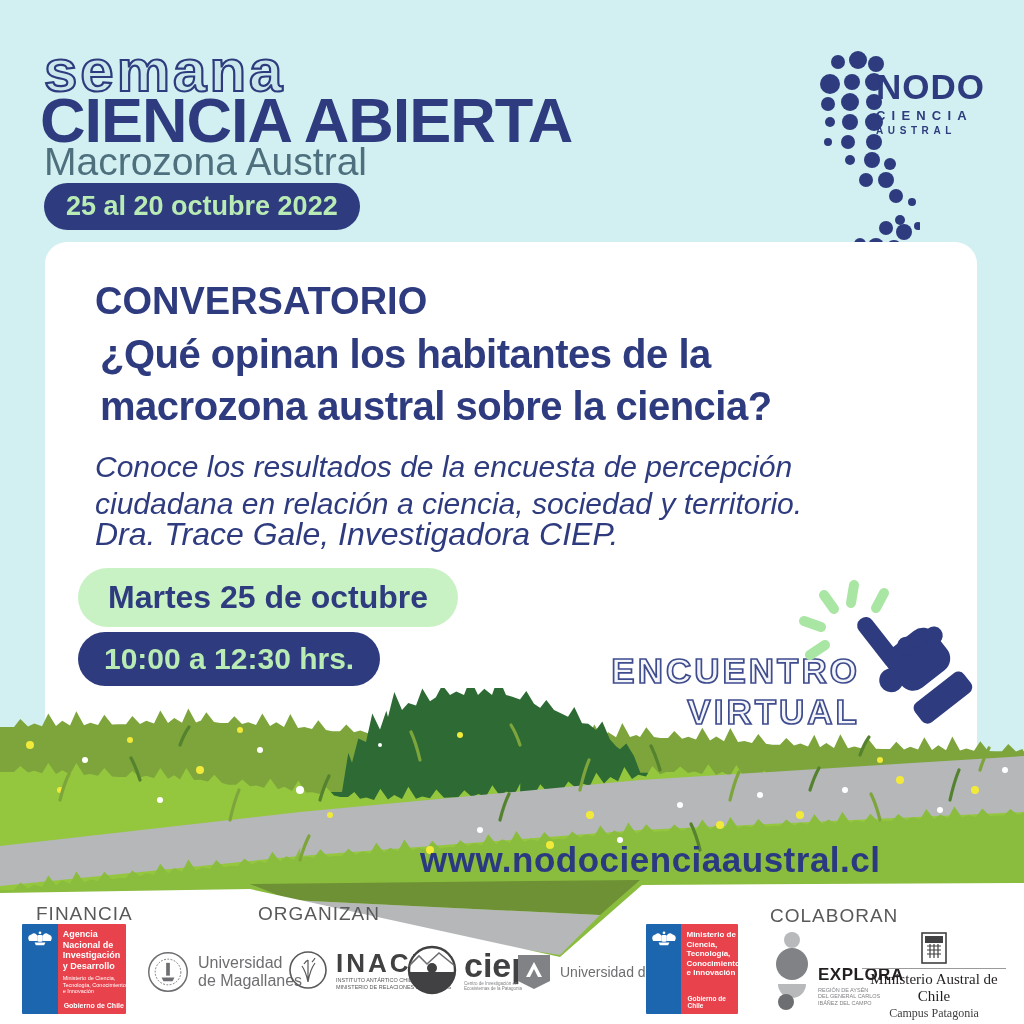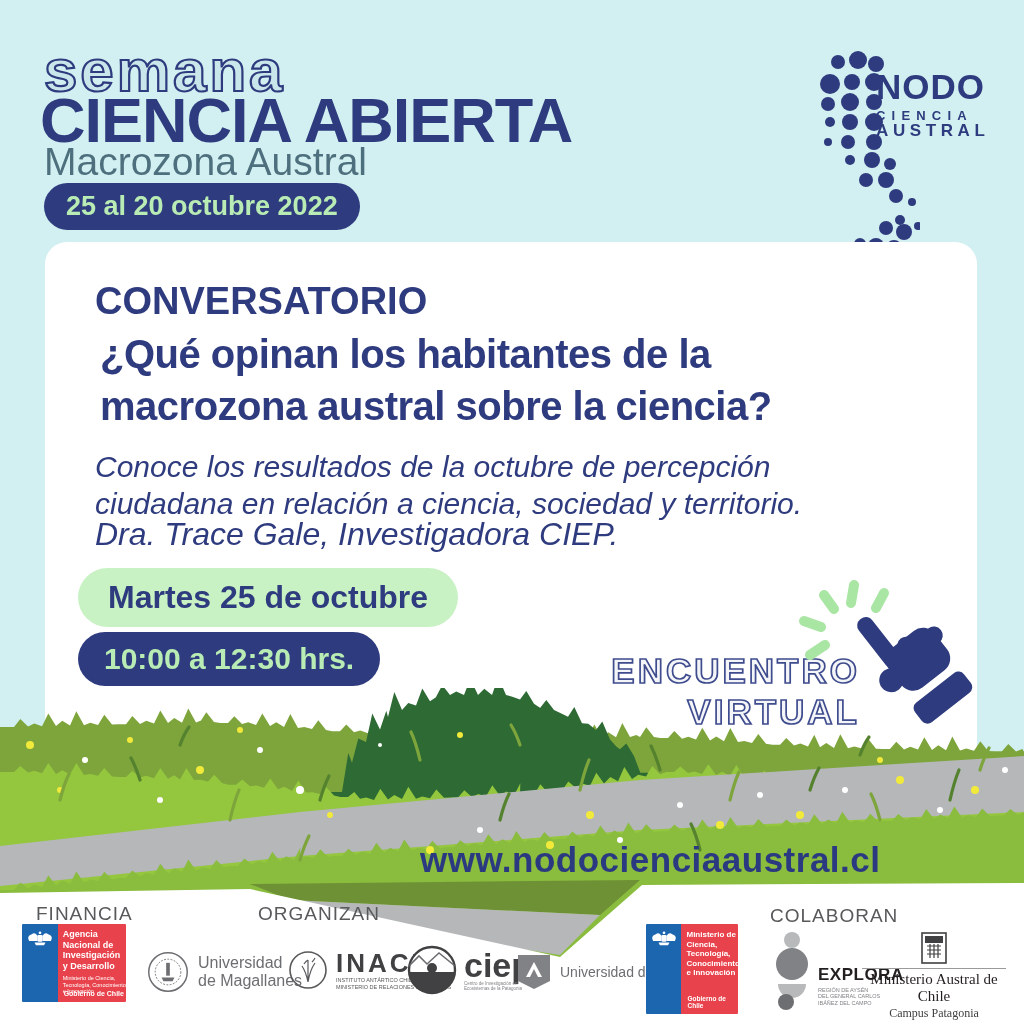--- a/index.html
+++ b/index.html
@@ -12,21 +12,21 @@
   .title{left:40px;top:84px;font-size:63px;font-weight:800;letter-spacing:-1px;
     color:var(--navy,#2e3b7e);z-index:1;}
   .subtitle{left:44px;top:140px;font-size:39px;font-weight:400;color:var(--slate,#4e6f7d);z-index:1;}
   .date-badge{left:44px;top:183px;background:var(--navy,#2e3b7e);color:var(--mintText,#b9ecb4);
     font-size:27px;font-weight:700;padding:8px 22px;border-radius:26px;z-index:1;}
   
   #nodo-dots{left:800px;top:50px;z-index:1;}
   .nodo-word{left:876px;top:70px;z-index:1;color:var(--navy,#2e3b7e);}
   .nodo-word .n1{font-size:35px;font-weight:800;letter-spacing:1px;line-height:34px;}
   .nodo-word .n2{font-size:13px;font-weight:800;letter-spacing:6.2px;line-height:15px;margin-top:4px;}
-  .nodo-word .n3{font-size:17px;font-weight:800;letter-spacing:4.6px;line-height:15px;}
+  .nodo-word .n3{font-size:10px;font-weight:800;letter-spacing:4.6px;line-height:15px;}
   
   .card{left:45px;top:242px;width:932px;height:548px;background:#fff;border-radius:22px;z-index:2;}
   .eyebrow{left:95px;top:280px;font-size:38px;font-weight:800;color:var(--navy,#2e3b7e);z-index:3;}
   .card-title{left:100px;top:328px;font-size:40px;font-weight:800;line-height:52px;
     letter-spacing:-0.5px;color:var(--navy,#2e3b7e);z-index:3;}
   .card-desc{left:95px;top:448px;font-size:30px;font-style:italic;font-weight:500;
     line-height:37px;color:var(--navy,#2e3b7e);z-index:3;}
   .speaker{left:95px;top:516px;font-size:32px;font-style:italic;font-weight:500;
     color:var(--navy,#2e3b7e);z-index:3;}
   .pill-date{left:78px;top:568px;background:var(--mint,#c9f2c4);color:var(--navy,#2e3b7e);
@@ -114,21 +114,21 @@
     <div class="n3">AUSTRAL</div>
   </div>
 
   <div class="abs card"></div>
   <div class="abs eyebrow">CONVERSATORIO</div>
   <div class="abs card-title">
     <div>¿Qué opinan los habitantes de la</div>
     <div>macrozona austral sobre la ciencia?</div>
   </div>
   <div class="abs card-desc">
-    <div>Conoce los resultados de la octubre de percepción</div>
+    <div>Conoce los resultados de la encuesta de percepción</div>
     <div>ciudadana en relación a ciencia, sociedad y territorio.</div>
   </div>
   <div class="abs speaker">Dra. Trace Gale, Investigadora CIEP.</div>
   <div class="abs pill-date">Martes 25 de octubre</div>
   <div class="abs pill-time">10:00 a 12:30 hrs.</div>
   <div class="abs mode">
     <div>ENCUENTRO</div>
     <div>VIRTUAL</div>
   </div>
 
@@ -206,21 +206,21 @@
       <path d="M860,755 q 4,-11 9,-18" fill="none" stroke="#55822e" stroke-width="3.2" stroke-linecap="round"></path>
       <path d="M0,893 L250,889 L560,957 L642,885 L1024,883 L1024,1024 L0,1024 Z" fill="#ffffff"></path>
     </svg>
 
   <div class="abs website">www.nodocienciaaustral.cl</div>
 
   <div class="abs sec-label" style="left:36px;top:903px;text-align:center;">FINANCIA</div>
   <div class="abs sec-label" style="left:258px;top:903px;">ORGANIZAN</div>
   <div class="abs sec-label" style="left:770px;top:905px;">COLABORAN</div>
 
-  <div class="abs gov-logo" style="left:22px;top:924px;width:104px;height:78px;">
+  <div class="abs gov-logo" style="left:22px;top:924px;width:104px;height:90px;">
     <div class="gov-blue" style="width:36%;">
       <svg width="30" height="20" viewBox="0 0 44 26" style="position:absolute;left:3px;top:5px;">
         <g fill="#fff">
             <path d="M6,16 Q2,8 10,6 Q14,2 18,8 L18,16 Z"></path>
             <path d="M38,16 Q42,8 34,6 Q30,2 26,8 L26,16 Z"></path>
         <rect x="18" y="7" width="8" height="10" rx="2"></rect>
             <path d="M14,18 h16 l-2,4 h-12 z"></path>
             <circle cx="22" cy="4" r="2"></circle>
           </g>
       </svg>

